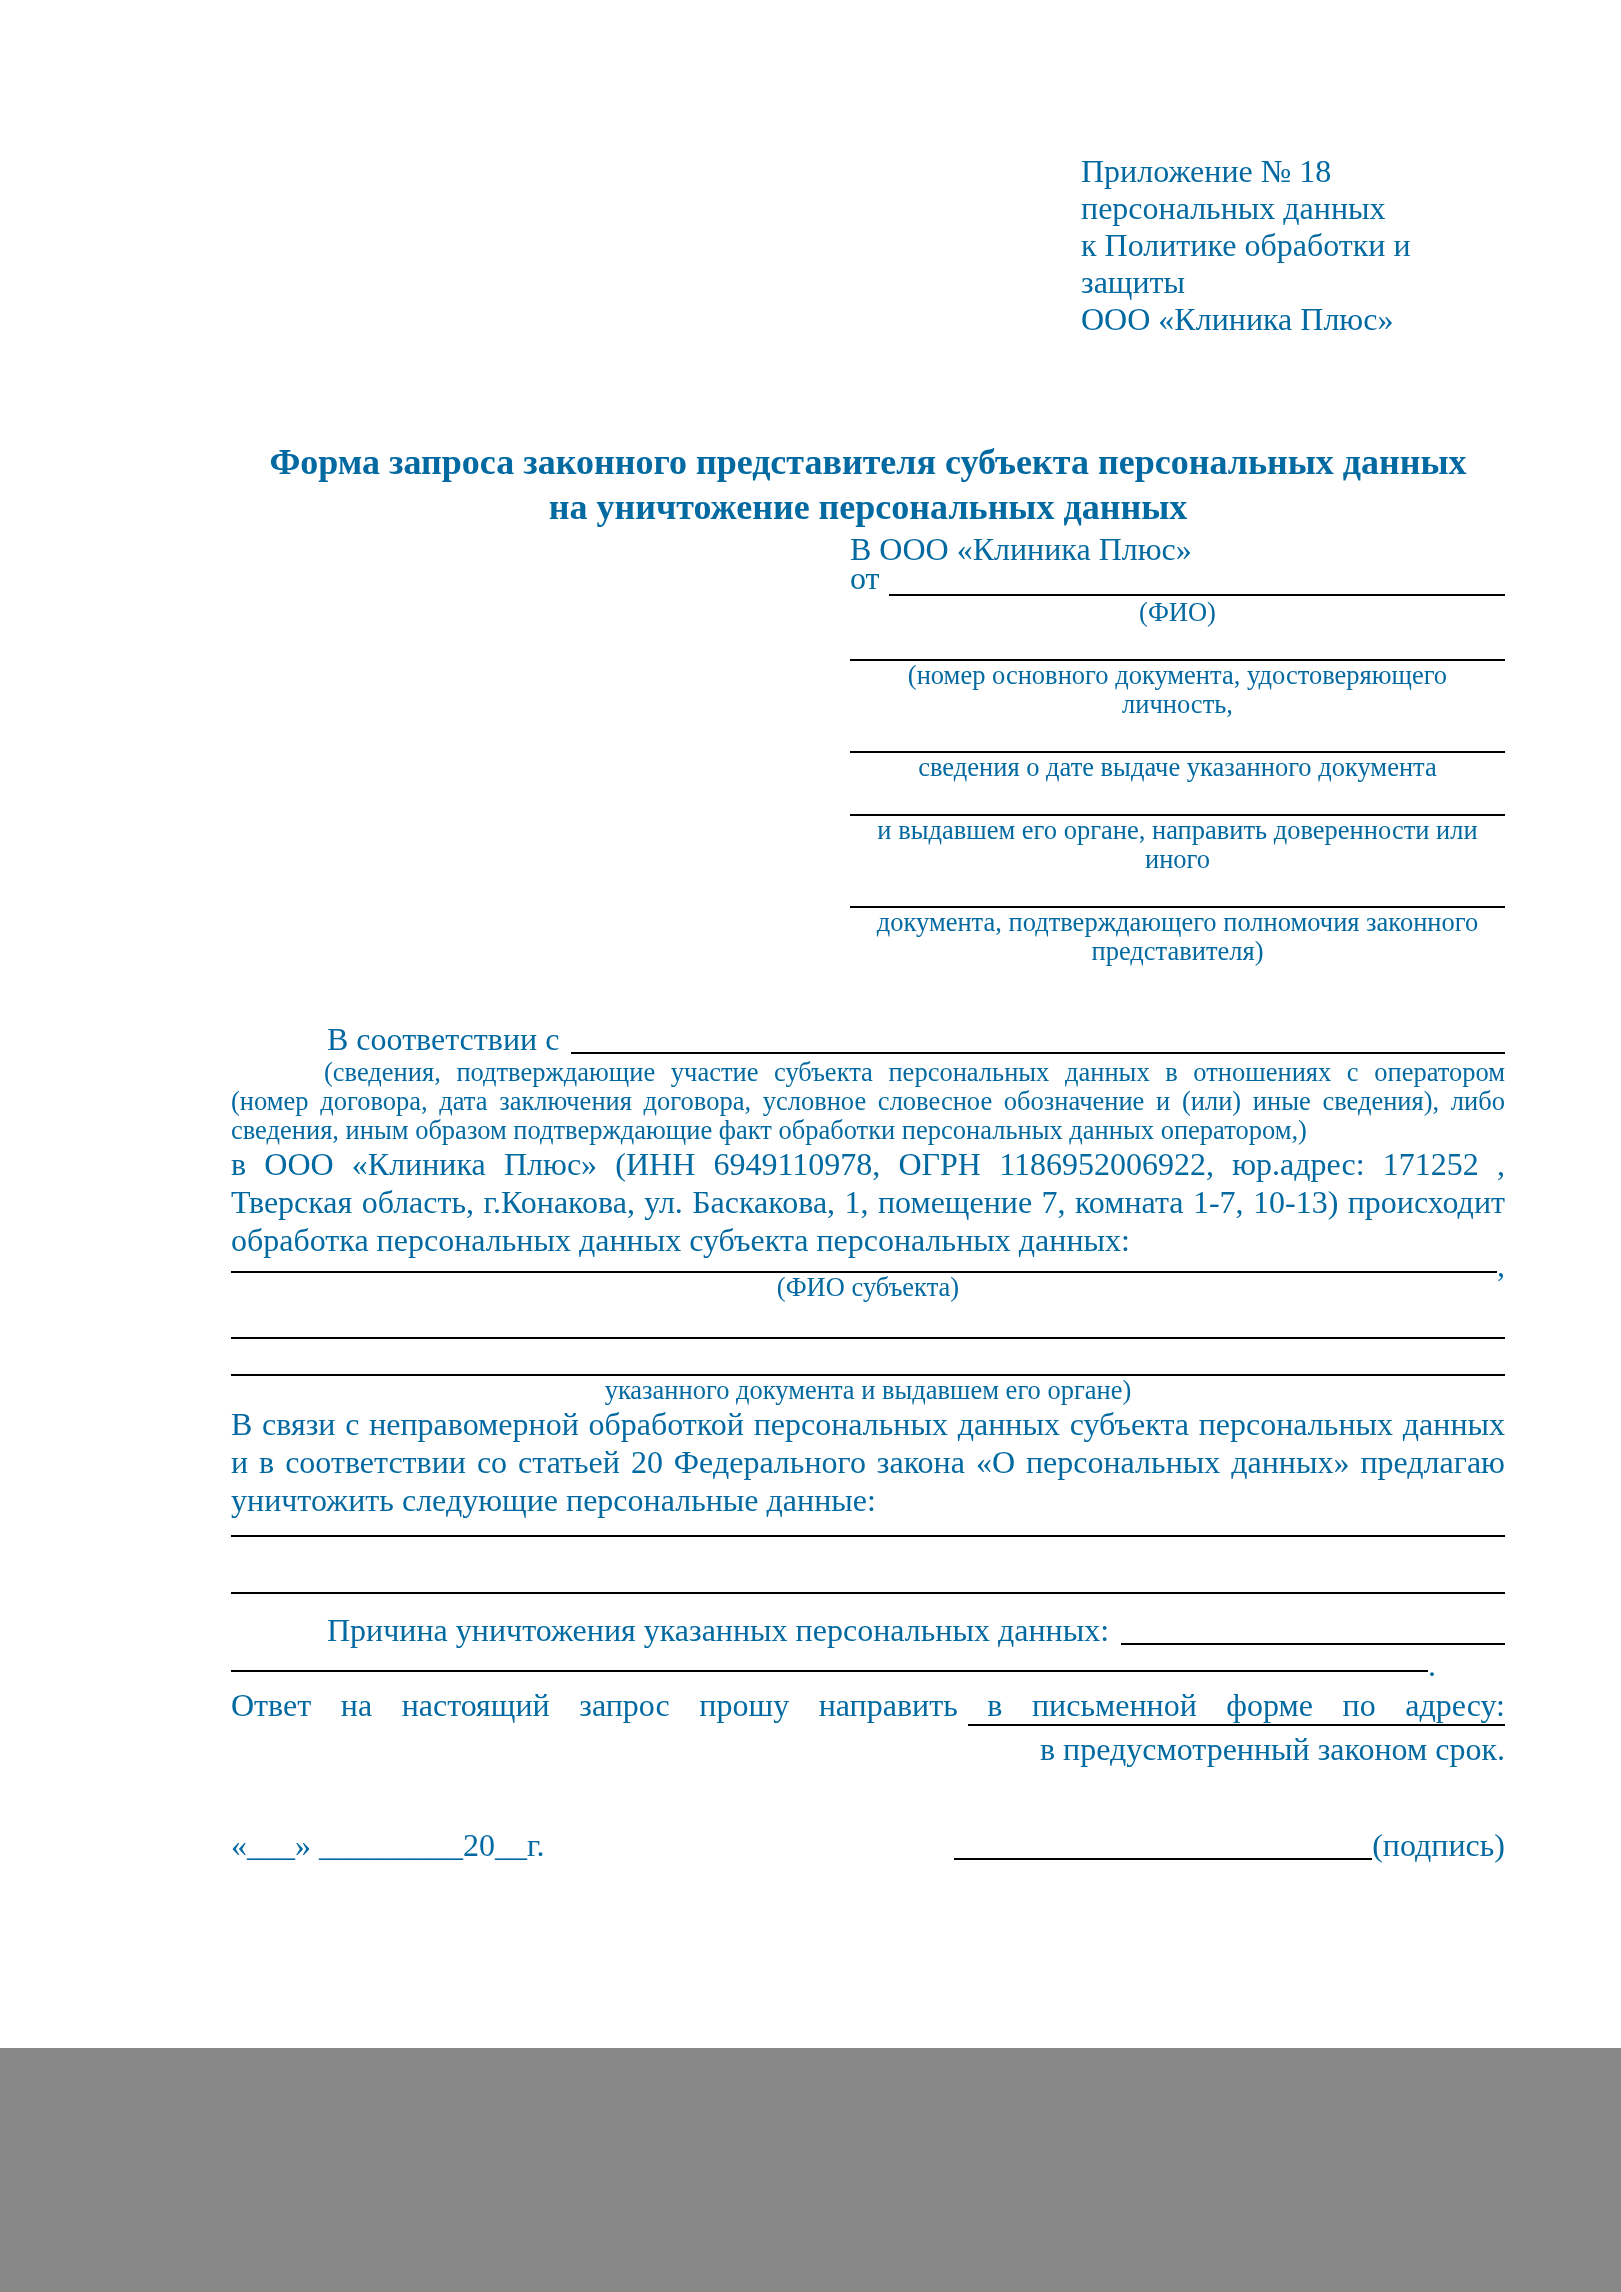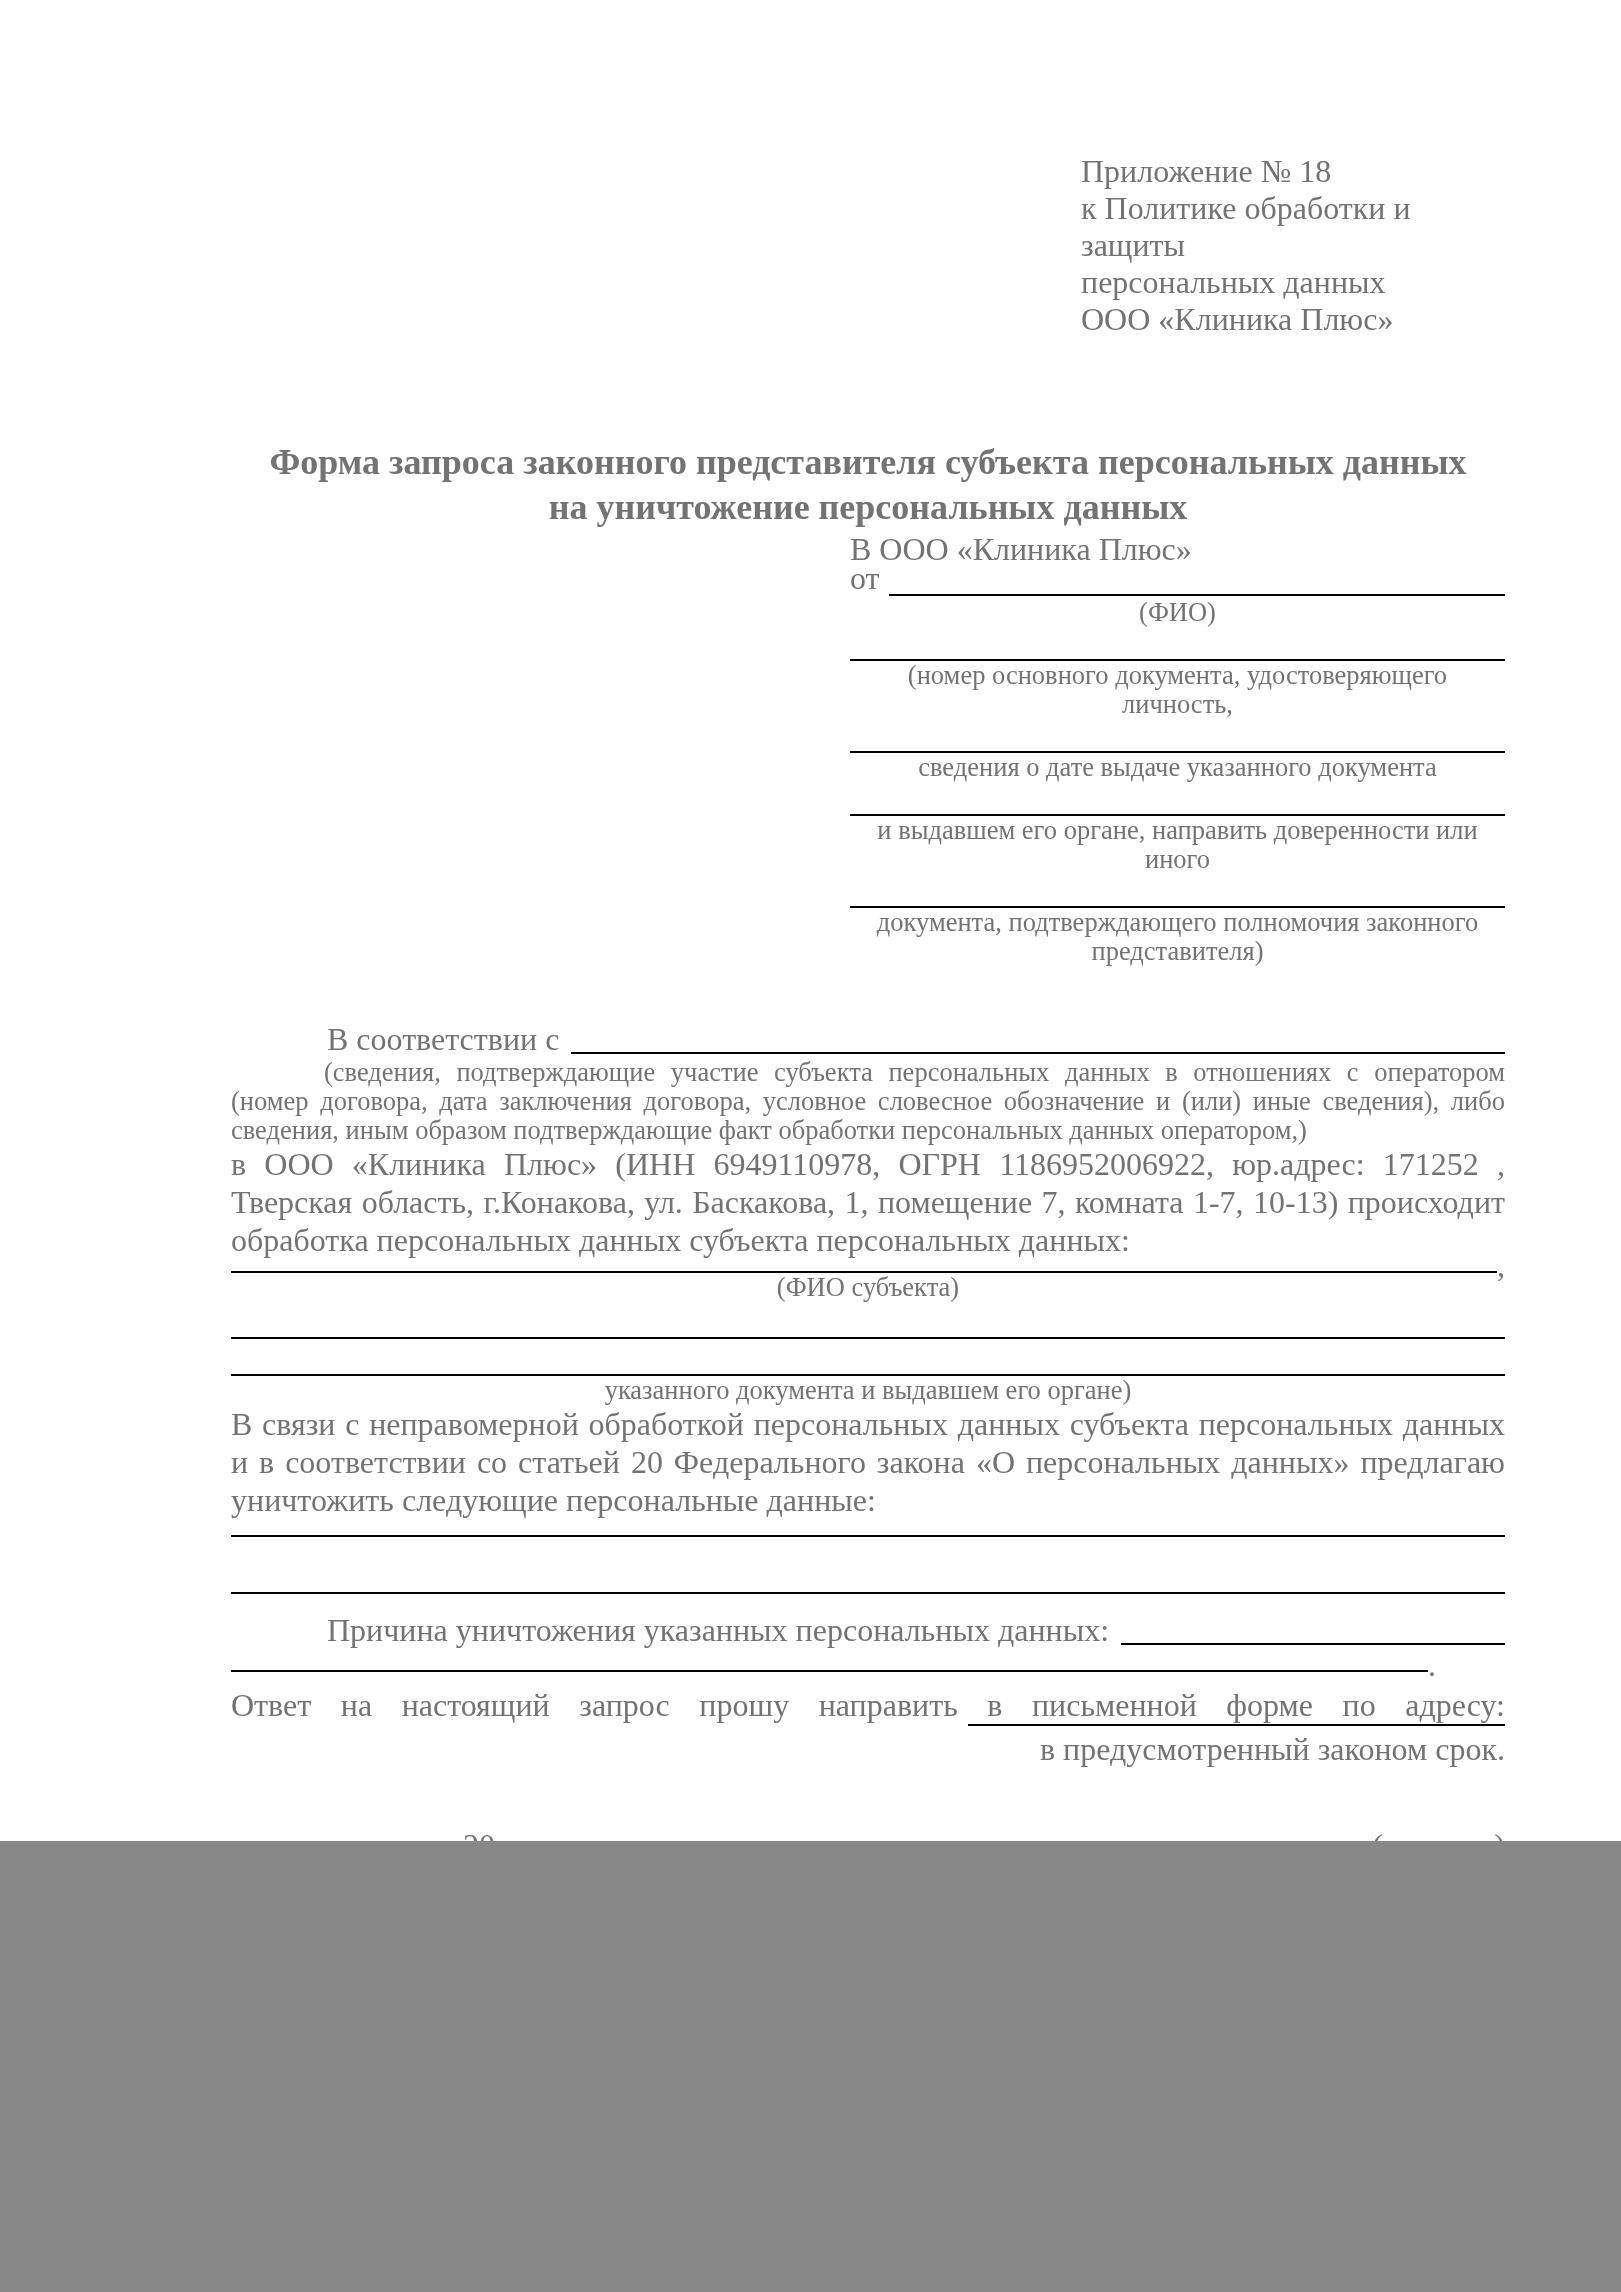--- a/index.html
+++ b/index.html
@@ -1,19 +1,19 @@
 <!DOCTYPE html>
 <html><head>
 <meta charset="utf-8">
 <style>
   html,body{margin:0;padding:0;background:#888;}
   .page{
     position:relative;
-    width:1621px;height:1841px;
-    background:#ffffff;color:#737373;
+    width:1621px;height:2048px;
+    background:#ffffff;color:#0369a1;
     font-family:"Liberation Serif", serif;
     box-sizing:border-box;
     padding:0 116px 16px 231px;
     overflow:hidden;
   }
   
   .appendix{margin-left:850px;padding-top:153px;font-size:32px;line-height:37px;}
   
   .title{margin-top:102px;text-align:center;font-weight:bold;font-size:36px;line-height:45px;}
   
@@ -47,22 +47,22 @@
   .sig-right{display:flex;align-items:flex-end;}
   .sig-right .fill{width:418px;border-bottom:2.9px solid #000;margin-bottom:3.9px;}
 </style>
 </head>
 <body>
 
 <div class="page">
 
   <div class="appendix">
     <div>Приложение № 18</div>
+    <div>персональных данных</div>
     <div>к Политике обработки и защиты</div>
-    <div>персональных данных</div>
     <div>ООО «Клиника Плюс»</div>
   </div>
 
   <div class="title">
     <div>Форма запроса законного представителя субъекта персональных данных</div>
     <div>на уничтожение персональных данных</div>
   </div>
 
   <div class="addressee">
     <div>В ООО «Клиника Плюс»</div>

